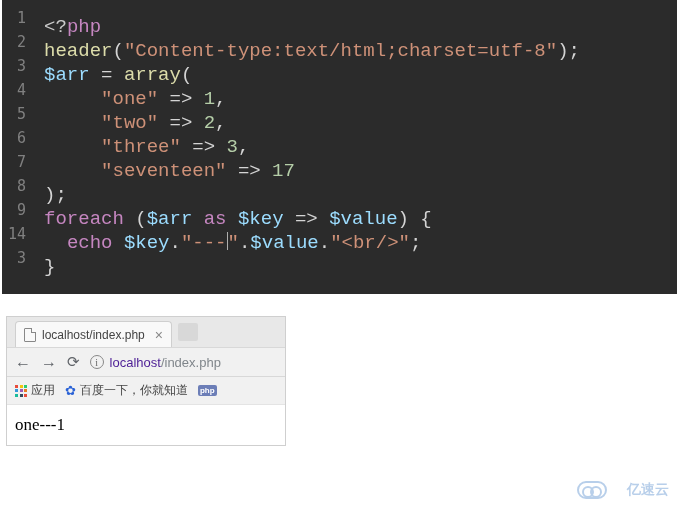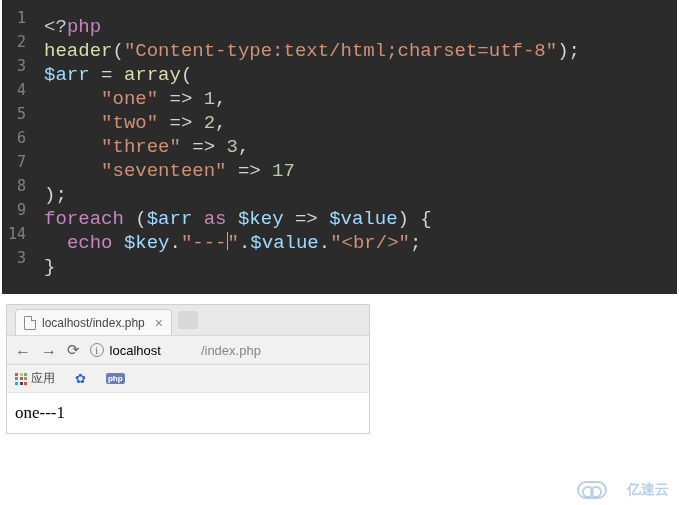--- a/index.html
+++ b/index.html
@@ -11,35 +11,35 @@
   .code { padding: 15px 8px; font-size: 19px; line-height: 24px; white-space: pre; color: #cccccc; }
   .t-keyword { color: #c586c0; }
   .t-func { color: #dcdcaa; }
   .t-string { color: #ce9178; }
   .t-var { color: #9cdcfe; }
   .t-num { color: #b5cea8; }
   .t-op { color: #d4d4d4; }
   .t-tag { color: #cccccc; }
   .cursor { border-left: 1px solid #aeafad; height: 18px; display: inline-block; vertical-align: -2px; }
   
-  .browser { width: 364px; margin-top: 10px; margin-left: 6px; border: 1px solid #cfcfcf; background: #fff; font-family: "Segoe UI", Arial, sans-serif; }
+  .browser { width: 280px; margin-top: 22px; margin-left: 6px; border: 1px solid #cfcfcf; background: #fff; font-family: "Segoe UI", Arial, sans-serif; }
   .tabstrip { background: #e8e8e8; height: 30px; display: flex; align-items: flex-end; padding-left: 8px; }
   .tab { background: #f9f9f9; border: 1px solid #cfcfcf; border-bottom: none; border-top-left-radius: 4px; border-top-right-radius: 4px; height: 26px; display: flex; align-items: center; padding: 0 8px; font-size: 12px; color: #444; gap: 6px; }
   .tab .page-icon { width: 12px; height: 14px; border: 1px solid #888; border-radius: 1px; position: relative; }
   .tab .page-icon::after { content: ""; position: absolute; right: -1px; top: -1px; width: 4px; height: 4px; border-left: 1px solid #888; border-bottom: 1px solid #888; background: #f9f9f9; }
   .tab .close { color: #888; font-size: 14px; margin-left: 4px; }
   .newtab { width: 20px; height: 18px; background: #d8d8d8; margin-left: 6px; border-radius: 2px; align-self: center; }
   .addrbar { background: #f1f1f1; border-top: 1px solid #d8d8d8; border-bottom: 1px solid #d8d8d8; height: 30px; display: flex; align-items: center; padding: 0 8px; gap: 10px; font-size: 13px; color: #5f6368; }
   .nav-arrow { font-size: 16px; color: #5f6368; }
   .reload { font-size: 15px; }
   .omnibox { flex: 1; display: flex; align-items: center; gap: 6px; }
   .info-icon { width: 14px; height: 14px; border: 1px solid #888; border-radius: 50%; display: inline-flex; align-items: center; justify-content: center; font-size: 10px; color: #666; font-family: serif; }
-  .url-host { color: #000000; }
-  .url-path { color: #80868b; padding-left: 40px; }
-  .bookmarks { background: #f1f1f1; border-bottom: 1px solid #e4e4e4; height: 28px; display: flex; align-items: center; padding: 0 8px; gap: 20px; font-size: 12px; color: #444; }
+  .url-host { color: #4c1d95; }
+  .url-path { color: #80868b; }
+  .bookmarks { background: #f1f1f1; border-bottom: 1px solid #e4e4e4; height: 28px; display: flex; align-items: center; padding: 0 8px; gap: 10px; font-size: 12px; color: #444; }
   .bm-apps { display: flex; align-items: center; gap: 4px; }
   .apps-icon { width: 12px; height: 12px; display: grid; grid-template-columns: repeat(3, 3px); grid-template-rows: repeat(3, 3px); gap: 1.5px; }
   .apps-icon span:nth-child(1){background:#e74c3c;} .apps-icon span:nth-child(2){background:#f1c40f;}
   .apps-icon span:nth-child(3){background:#2ecc71;} .apps-icon span:nth-child(4){background:#3498db;}
   .apps-icon span:nth-child(5){background:#9b59b6;} .apps-icon span:nth-child(6){background:#e67e22;}
   .apps-icon span:nth-child(7){background:#1abc9c;} .apps-icon span:nth-child(8){background:#34495e;}
   .apps-icon span:nth-child(9){background:#e74c3c;}
   .bm-item { display: flex; align-items: center; gap: 4px; }
   .baidu-icon { color: #2a62d6; font-size: 13px; }
   .php-icon { background:#6c7eb7; color:#fff; font-size:8px; padding:1px 2px; border-radius:2px; font-weight:bold; }
@@ -109,20 +109,21 @@
           <span></span>
           <span></span>
           <span></span>
           <span></span>
           <span></span>
         </span>
       <span>应用</span>
     </div>
     <div class="bm-item">
       <span class="baidu-icon">✿</span>
+      <span>百度一下，你就知道</span>
     </div>
     <div class="bm-item">
       <span class="php-icon">php</span>
     </div>
   </div>
   <div class="page-content">
     <div>one---1</div>
   </div>
 </div>
 

